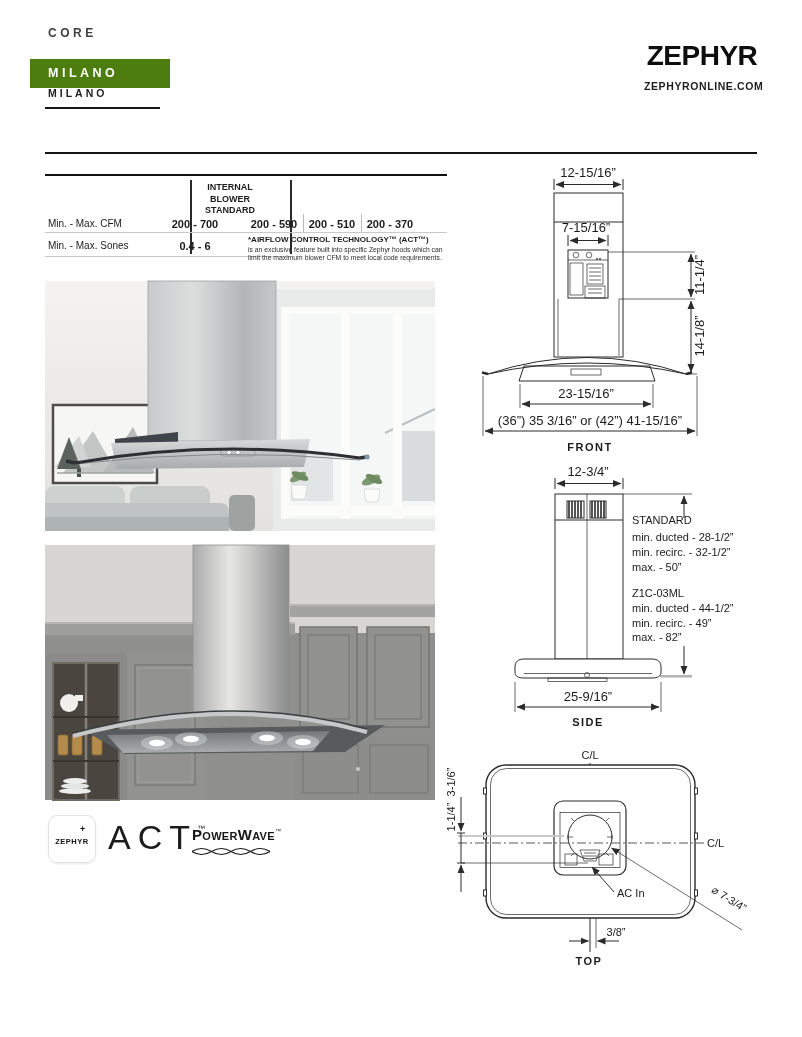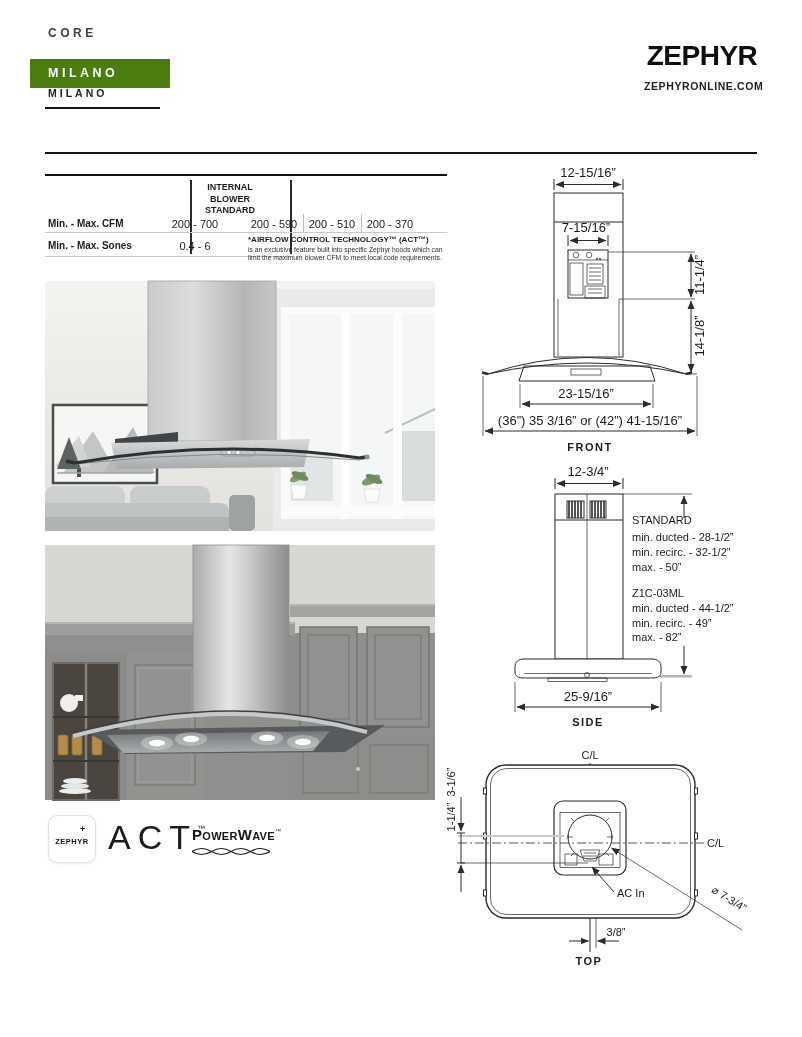--- a/index.html
+++ b/index.html
@@ -21,22 +21,22 @@
   .website{left:644px;top:80px;width:114px;text-align:right;font-size:10.5px;font-weight:bold;
         letter-spacing:0.6px;color:#1d1d1d}
   .page-rule{left:45px;top:152px;width:712px;height:2px;background:#151515}
 
   
   .tbl{left:45px;top:174px;width:402px;height:96px}
   .tbl .topline{left:0;top:0;width:402px;height:2px;background:#111}
   .tbl .vdiv{width:1.5px;background:#2a2a2a}
   .tbl .gl{background:#c9c9c9;height:1px}
   .th{font-size:9px;font-weight:bold;line-height:11.5px;text-align:center}
-  .rowlab{font-size:10px;font-weight:bold}
-  .val{font-size:11px;font-weight:normal;text-align:center}
+  .rowlab{font-size:10px;font-weight:normal}
+  .val{font-size:11px;font-weight:bold;text-align:center}
   .minidiv{width:1px;background:#bbb}
   .fn-title{font-size:8px;font-weight:600}
   .fn-body{font-size:6.8px;line-height:8px;color:#2c2c2c}
 
   
   svg.drw{position:absolute;overflow:visible}
   .k{stroke:#2b2b2b;stroke-width:1;fill:none}
   .kf{stroke:#2b2b2b;stroke-width:1;fill:#fff}
   .thin{stroke-width:0.7}
   .gray{stroke:#b0b0b0;stroke-width:1;fill:none}

